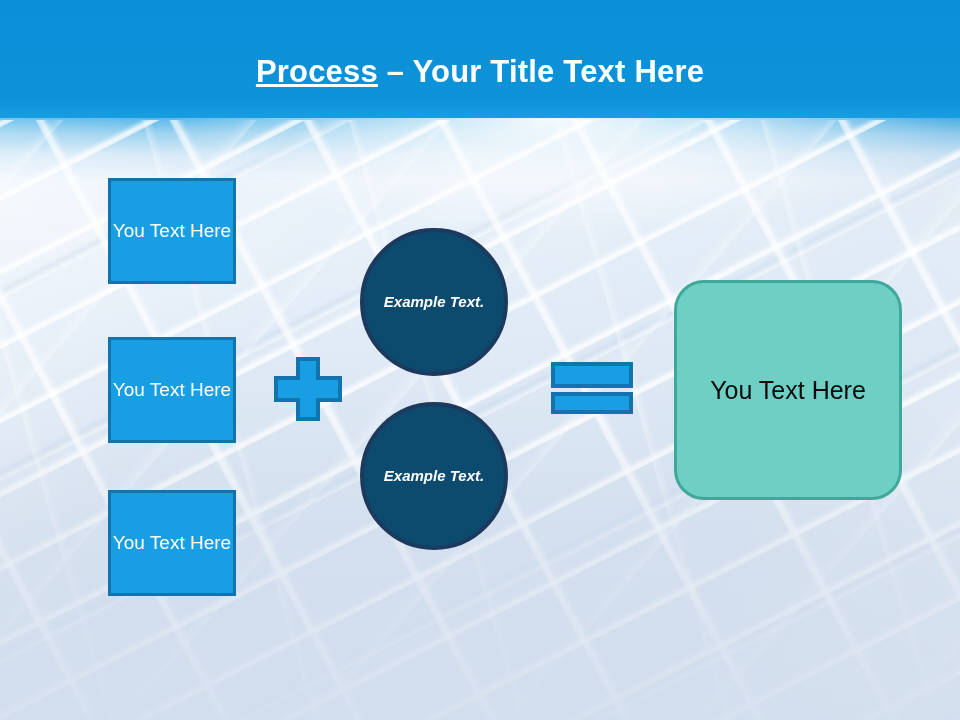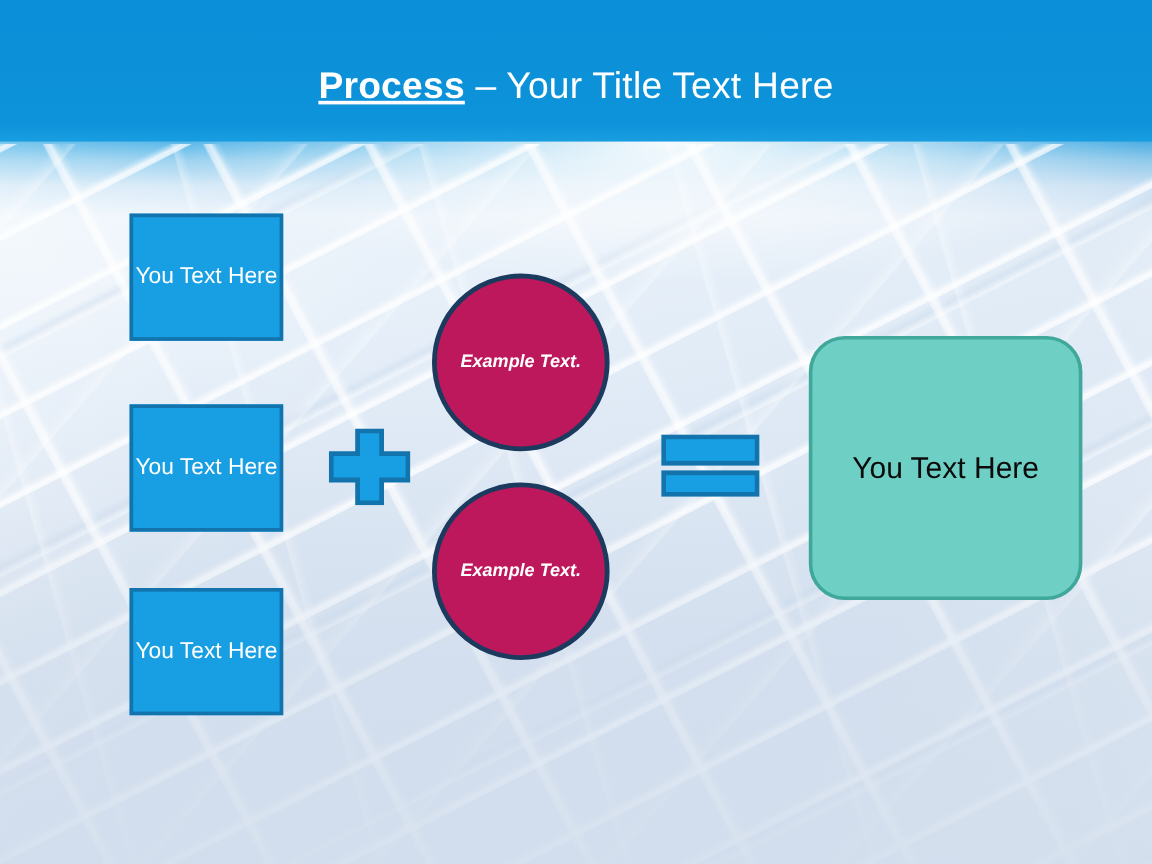--- a/index.html
+++ b/index.html
@@ -145,21 +145,21 @@
     left: 0; right: 0;
     top: 52px;
     text-align: center;
     color: #ffffff;
     font-size: 31px;
     line-height: 40px;
     letter-spacing: .2px;
     white-space: nowrap;
   }
   .slide-title .t-bold { font-weight: bold; text-decoration: underline; }
-  .slide-title .t-rest { font-weight: normal; }
+  .slide-title .t-rest { font-weight: bold; }
 
   
   .blue-box {
     position: absolute;
     width: 128px;
     height: 106px;
     background: #189fe3;
     border: 3px solid #1273ad;
     box-sizing: border-box;
     display: flex;
@@ -183,21 +183,21 @@
     height: 64px;
   }
   .plus-sign svg { display: block; }
 
   
   .circle {
     position: absolute;
     width: 148px;
     height: 148px;
     border-radius: 50%;
-    background: #be185d;
+    background: #0c4a6e;
     border: 4px solid #1c3a5e;
     box-sizing: border-box;
     display: flex;
     align-items: center;
     justify-content: center;
     text-align: center;
     color: #ffffff;
     font-size: 15px;
     line-height: 24px;
     font-weight: bold;

